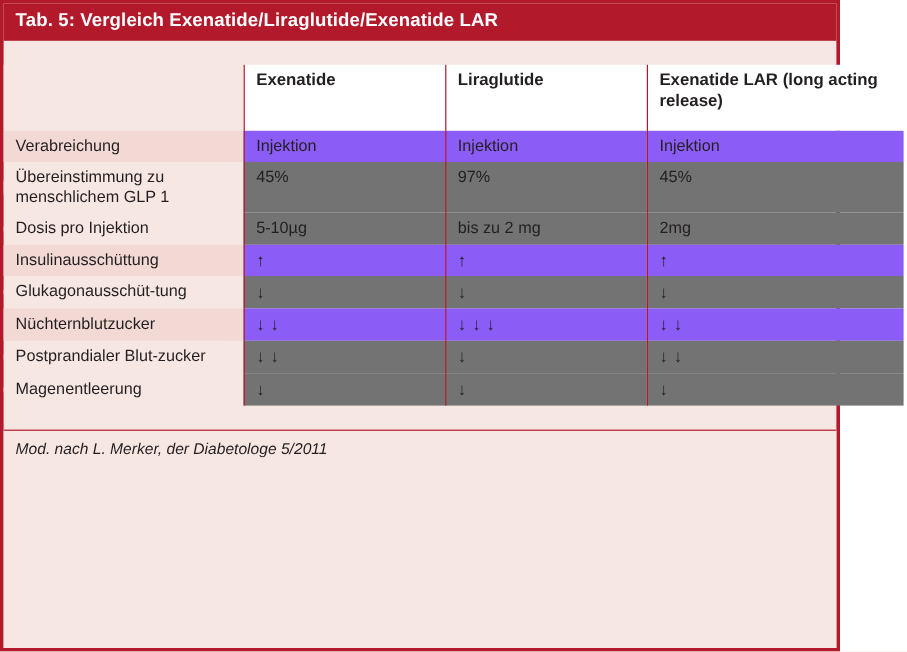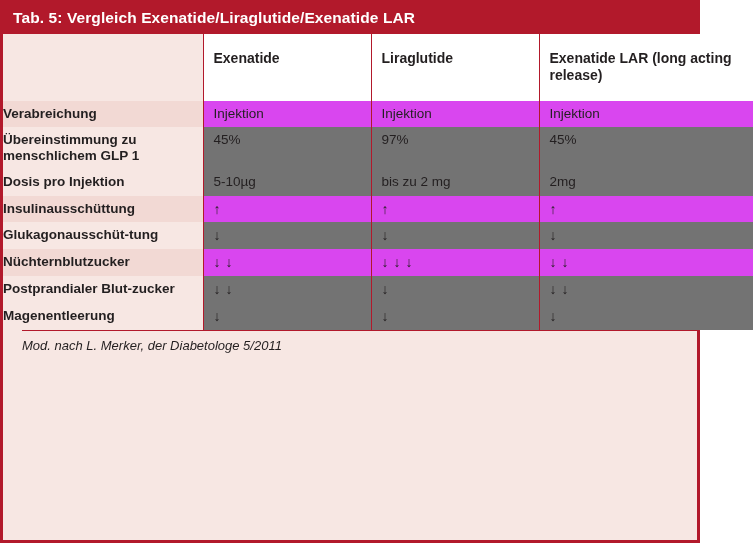--- a/index.html
+++ b/index.html
@@ -14,20 +14,21 @@
     overflow: hidden;
   }
   .table-card {
     width: 700px;
     height: 543px;
     box-sizing: border-box;
     background: #f7e7e3;
     border: 3px solid #b2192b;
     display: flex;
     flex-direction: column;
+    gap: 20px;
   }
   .title-bar {
     background: #b2192b;
     color: #ffffff;
     font-weight: bold;
     font-size: 15.5px;
     padding: 6px 10px 7px 10px;
     letter-spacing: 0.1px;
     line-height: 1.15;
   }
@@ -51,50 +52,49 @@
   }
   th:last-child, td:last-child {
     border-right: none;
     margin-top: 48px;
   }
   thead th {
     font-weight: bold;
     text-align: left;
     background: #ffffff;
     height: 46px;
-    padding-top: 16px;
+    padding-top: 4px;
     font-size: 14px;
   }
   thead th.corner {
     background: #f7e7e3;
   }
   tbody tr.light td { background: #737373; }
-  tbody tr.dark td  { background: #d946ef; }
+  tbody tr.dark td  { background: #8b5cf6; }
   tbody td.label {
-    font-weight: bold;
+    font-weight: normal;
     background: #f2d9d4 !important;
-    padding-left: 0;
+    padding-left: 10px;
   }
   tbody tr.light td.label { background: #f7e7e3 !important; border-radius: 17px; }
   tbody td.val {
     font-weight: normal;
   }
   .arrows {
     letter-spacing: 5px;
     font-size: 14px;
   }
   .footer {
     flex: 1;
     background: #f7e7e3;
     font-style: italic;
     font-size: 13px;
     color: #231f20;
-    padding: 7px 10px 0 0;
+    padding: 7px 10px 0 10px;
     border-top: 1.5px solid #b2192b;
-    margin-left: 19px;
   }
 </style>
 </head>
 <body>
 
 <div class="table-card">
 
   <div class="title-bar">Tab. 5: Vergleich Exenatide/Liraglutide/Exenatide LAR</div>
 
   <table>

